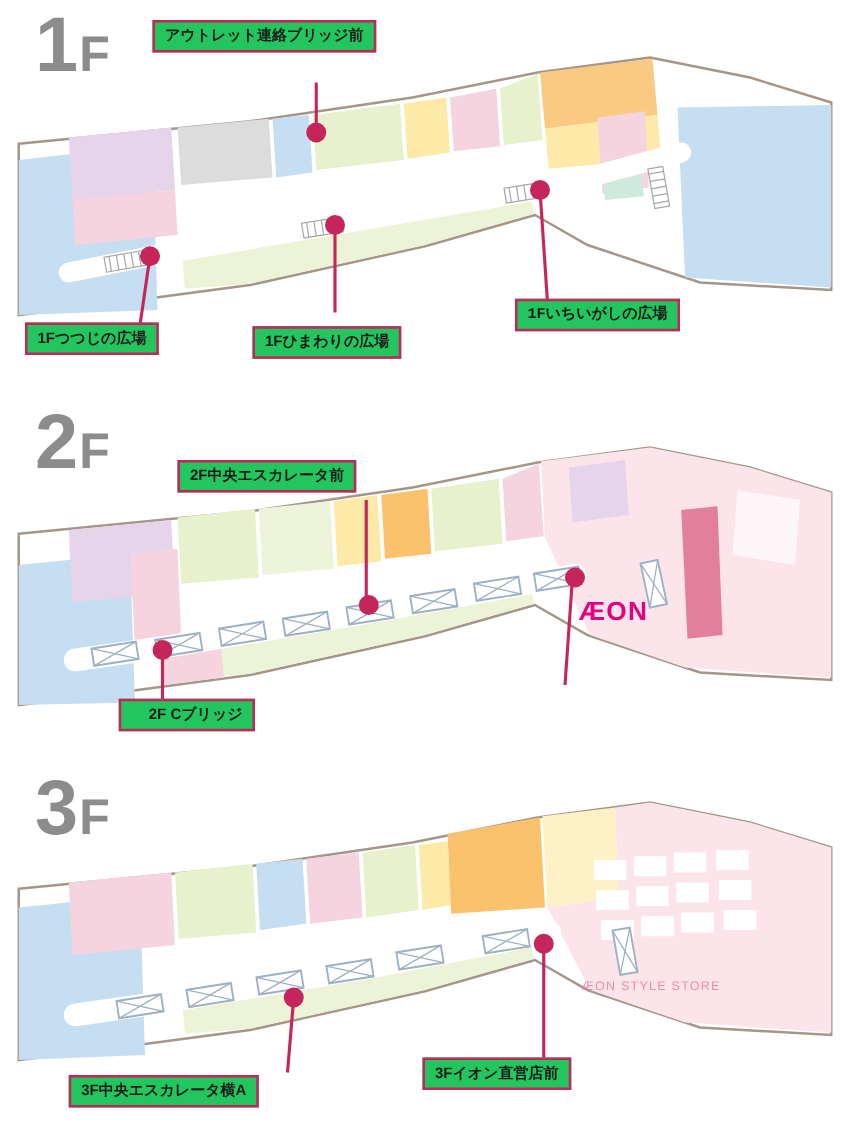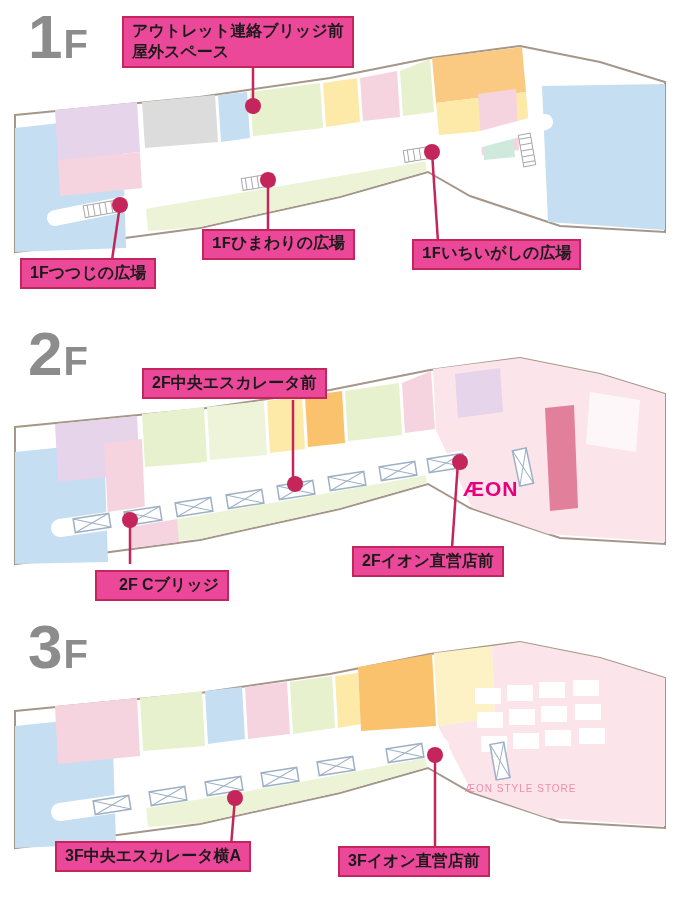--- a/index.html
+++ b/index.html
@@ -12,22 +12,22 @@
   .floor-2{height:298px;}
   .floor-3{height:291px;}
   .floor svg{position:absolute;left:0;top:0;z-index:1;}
   .floor-label{
     position:absolute;z-index:2;color:#8c8c8c;font-weight:700;letter-spacing:1px;
     display:flex;align-items:baseline;
   }
   .floor-label .big{font-size:62px;line-height:0.95;}
   .floor-label .small{font-size:40px;line-height:0.95;}
   .tag{
-    position:absolute;z-index:3;background:#ec4899;border:2.5px solid #c4255b;
-    padding:3px 8px;font-size:16px;font-weight:700;color:#1a1a1a;
+    position:absolute;z-index:3;background:#22c55e;border:2.5px solid #c4255b;
+    padding:3px 8px;font-size:12px;font-weight:700;color:#1a1a1a;
     line-height:1.3;white-space:nowrap;
   }
 </style>
 </head>
 <body>
 
 <div>
 
   <section class="floor floor-1">
     <svg width="676" height="312" viewBox="0 0 676 312">
@@ -72,26 +72,25 @@
       <circle cx="432" cy="152" r="8" fill="#c4255b"></circle>
     </svg>
 
     <div class="floor-label" style="left:28px;top:8px;">
       <span class="big">1</span>
         <span class="small">F</span>
     </div>
 
     <div class="tag" style="left:122px;top:16px;">
       <div>アウトレット連絡ブリッジ前</div>
-      <div>屋外スペース</div>
     </div>
     <div class="tag" style="left:20px;top:258px;">
       <div>1Fつつじの広場</div>
     </div>
-    <div class="tag" style="left:202px;top:229px;font-family:Liberation Mono, monospace;">
+    <div class="tag" style="left:202px;top:261px;">
       <div>1Fひまわりの広場</div>
     </div>
     <div class="tag" style="left:412px;top:239px;font-family:Liberation Mono, monospace;">
       <div>1Fいちいがしの広場</div>
     </div>
   </section>
 
   <section class="floor floor-2">
     <svg width="676" height="298" viewBox="0 0 676 298">
       <defs>
@@ -140,25 +139,22 @@
     </svg>
 
     <div class="floor-label" style="left:28px;top:13px;">
       <span class="big">2</span>
         <span class="small">F</span>
     </div>
 
     <div class="tag" style="left:142px;top:56px;">
       <div>2F中央エスカレータ前</div>
     </div>
-    <div class="tag" style="left:95px;top:258px;padding-left:22px;">
+    <div class="tag" style="left:95px;top:247px;padding-left:22px;">
       <div>2F Cブリッジ</div>
-    </div>
-    <div class="tag" style="left:352px;top:234px;">
-      <div>2Fイオン直営店前</div>
     </div>
   </section>
 
   <section class="floor floor-3">
     <svg width="676" height="291" viewBox="0 0 676 291">
       <defs>
         <g id="esc-3f">
           <rect x="-18" y="-7" width="36" height="14" fill="#fff" stroke="#9db0c4" stroke-width="1.5"></rect>
           <path d="M-18,-7 L18,7 M18,-7 L-18,7" stroke="#9db0c4" stroke-width="1" fill="none"></path>
         </g>
@@ -208,21 +204,21 @@
       </g>
       <circle cx="235" cy="188" r="8" fill="#c4255b"></circle>
       <circle cx="435" cy="145" r="8" fill="#c4255b"></circle>
     </svg>
 
     <div class="floor-label" style="left:28px;top:8px;">
       <span class="big">3</span>
         <span class="small">F</span>
     </div>
 
-    <div class="tag" style="left:55px;top:231px;">
+    <div class="tag" style="left:55px;top:250px;">
       <div>3F中央エスカレータ横A</div>
     </div>
     <div class="tag" style="left:338px;top:236px;">
       <div>3Fイオン直営店前</div>
     </div>
   </section>
 
 </div>
 
 </body></html>

